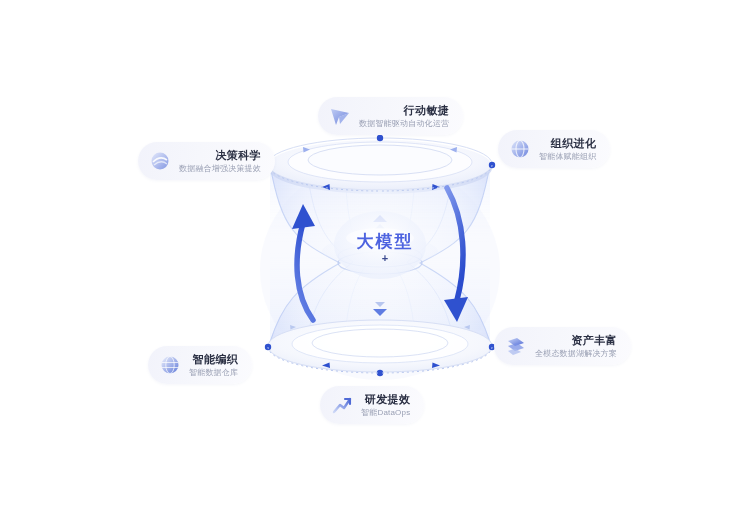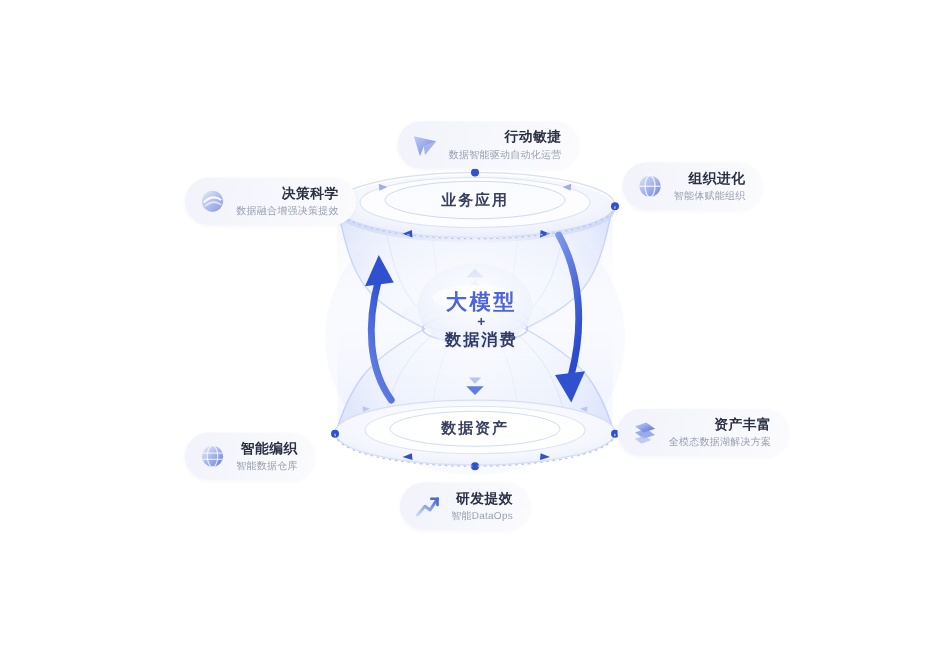--- a/index.html
+++ b/index.html
@@ -58,21 +58,21 @@
   .lc-sub {
     font-size: 8px;
     color: #9aa0b4;
     letter-spacing: 0.2px;
     white-space: nowrap;
     margin-top: 2px;
   }
 
   
   #card-action   { left: 318px; top: 97px;  }
-  #card-decision { left: 148px; top: 142px; }
+  #card-decision { left: 138px; top: 142px; }
   #card-org      { left: 498px; top: 130px; }
   #card-weave    { left: 148px; top: 346px; }
   #card-asset    { left: 494px; top: 327px; }
   #card-rnd      { left: 320px; top: 386px; }
 
   
   #diagram {
     position: absolute;
     left: 235px;
     top: 120px;
@@ -266,27 +266,24 @@
       <path d="M 145,196 l -7,-7 l 14,0 z" fill="#5f7ce2"></path>
       <path d="M 145,187 l -5,-5 l 10,0 z" fill="#b7c6ef"></path>
     </g>
 
     <g>
       <ellipse cx="145" cy="125" rx="46" ry="34" fill="url(#gradCore)"></ellipse>
       <ellipse cx="145" cy="118" rx="34" ry="10" fill="#ffffff" opacity="0.55"></ellipse>
     </g>
   </svg>
 
-  <div class="disc-caption" id="caption-top">业务应用</div>
-  <div class="disc-caption" id="caption-bottom">数据资产</div>
 
   <div id="center-text">
     <div class="ct-main">大模型</div>
     <div class="ct-plus">+</div>
-    <div class="ct-sub">数据消费</div>
   </div>
 
   <div class="label-card" id="card-action">
     <span class="lc-icon">
       <svg viewBox="0 0 24 24" width="24" height="24">
         <defs>
           <linearGradient id="icA" x1="0" y1="0" x2="1" y2="1">
             <stop offset="0%" stop-color="#b9c7f3"></stop>
               <stop offset="100%" stop-color="#5d76d8"></stop>
           </linearGradient>

